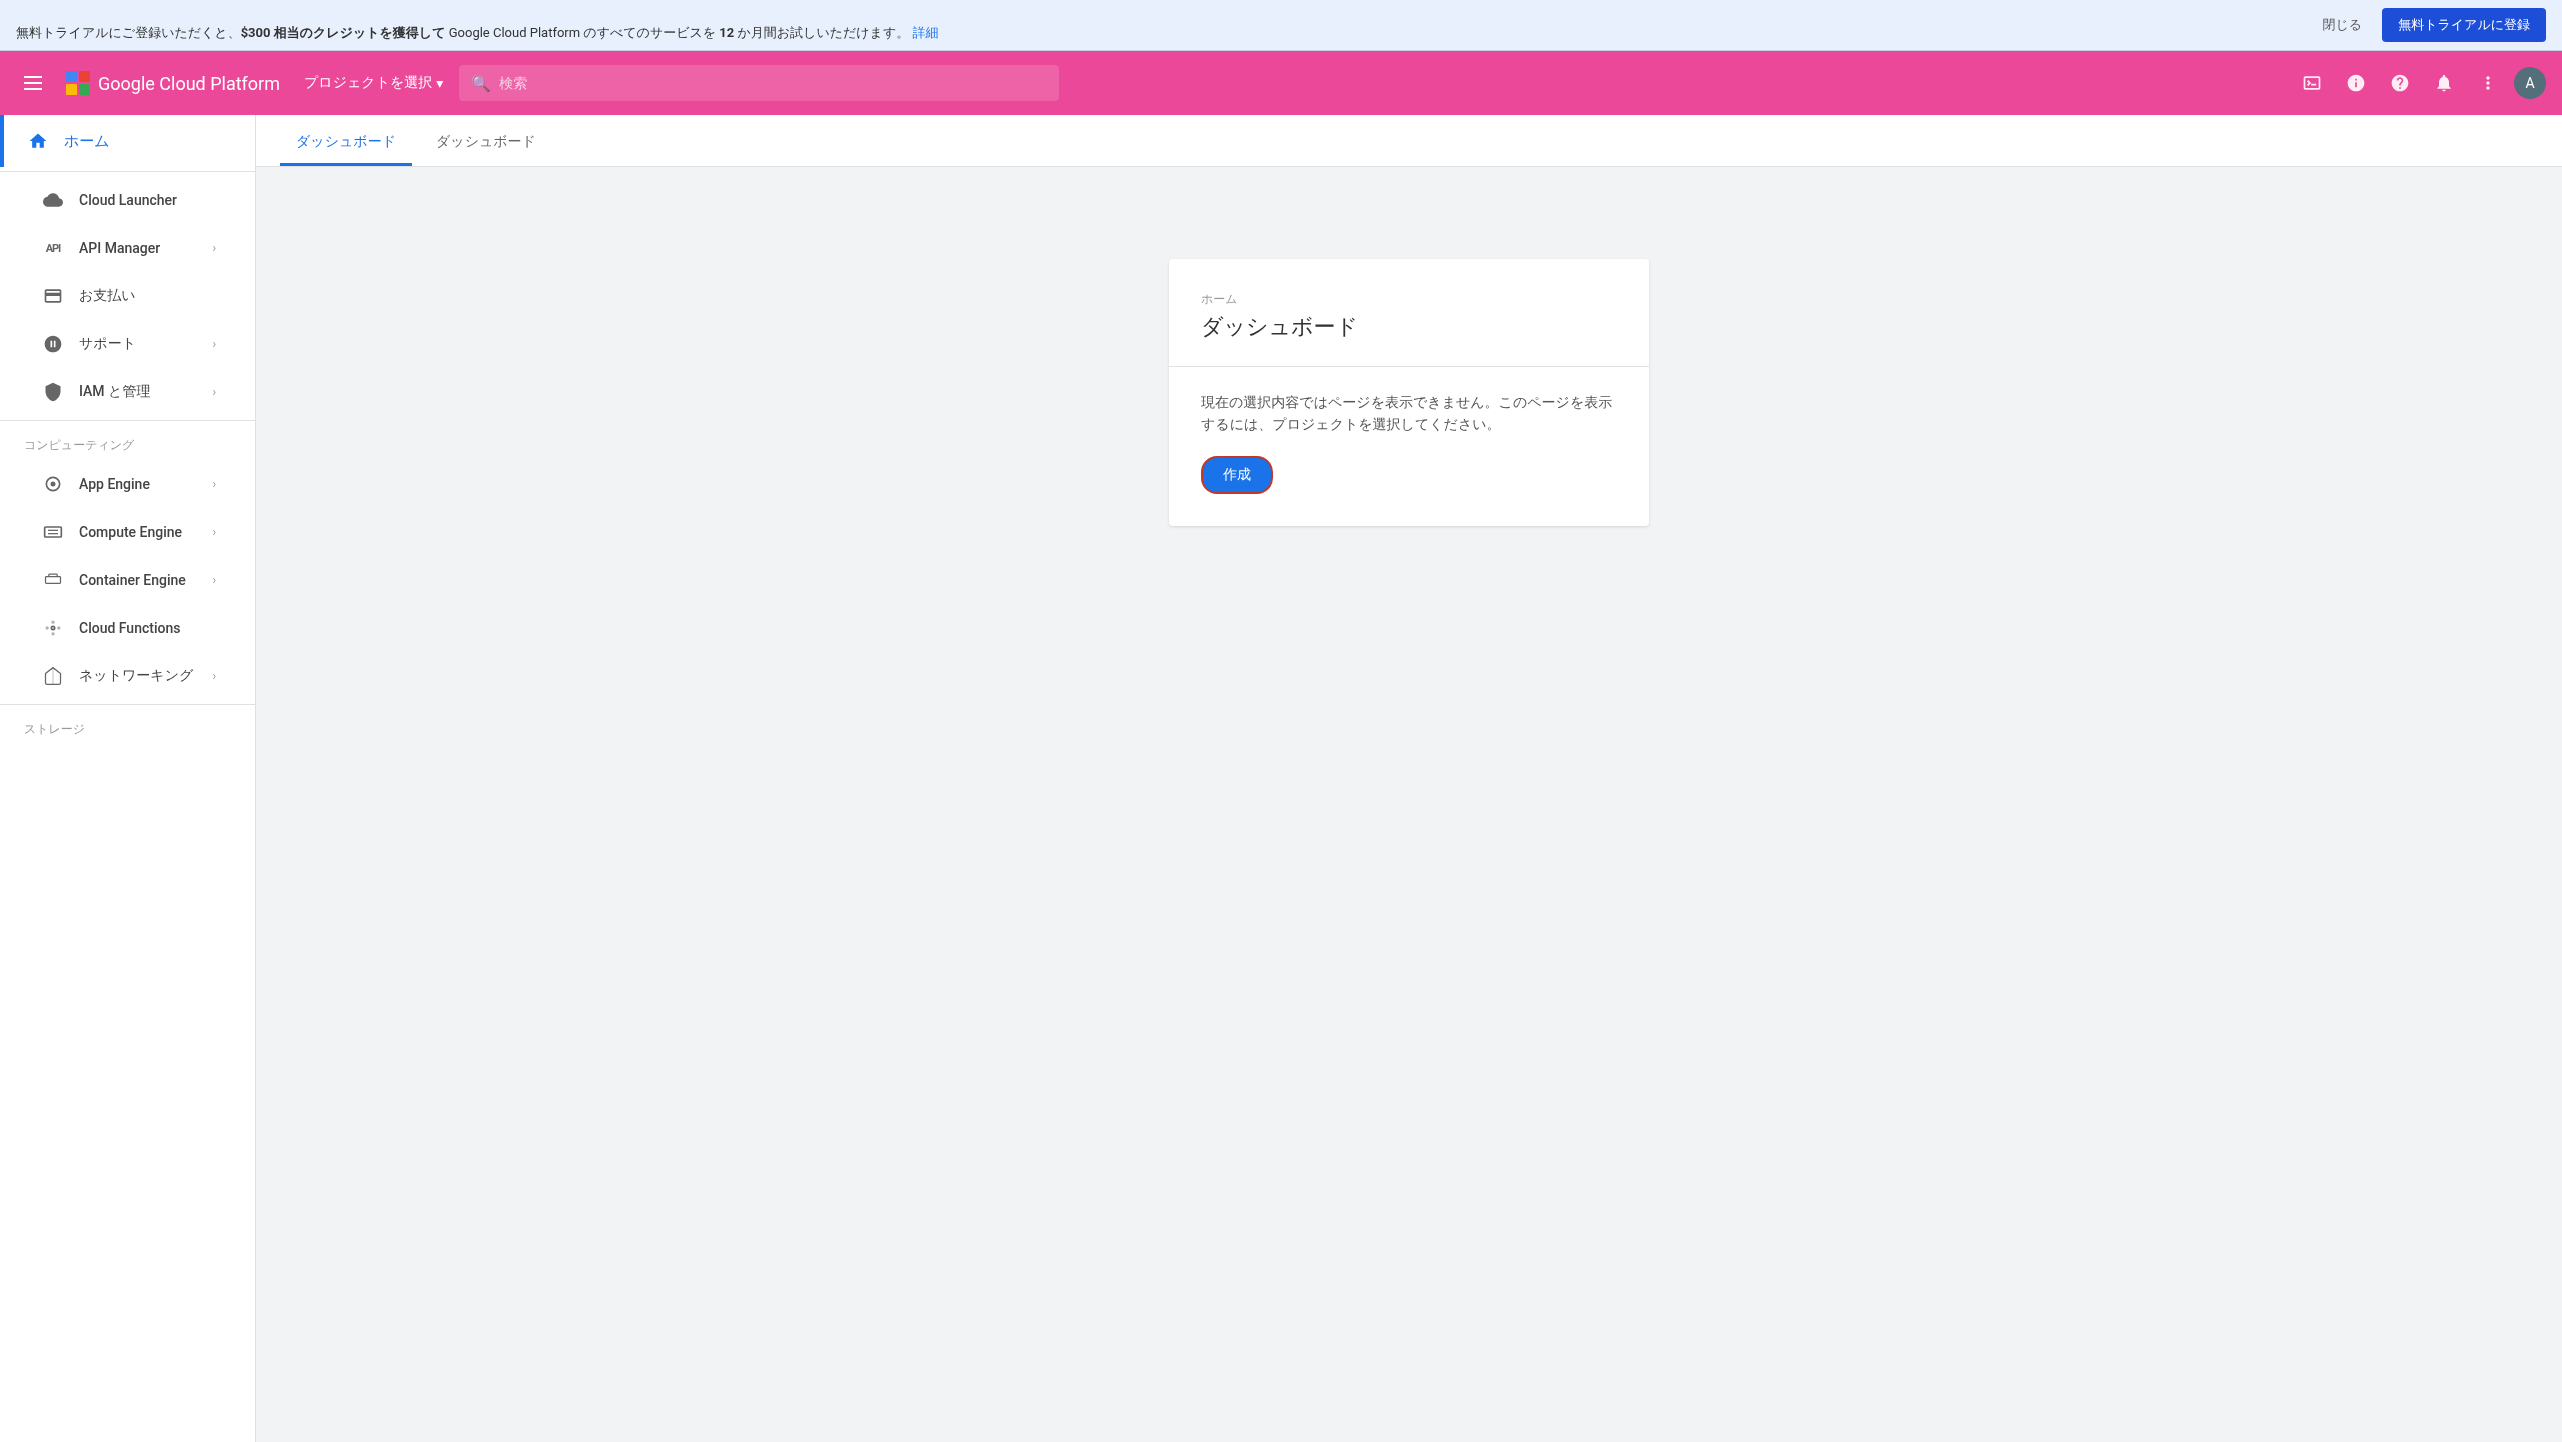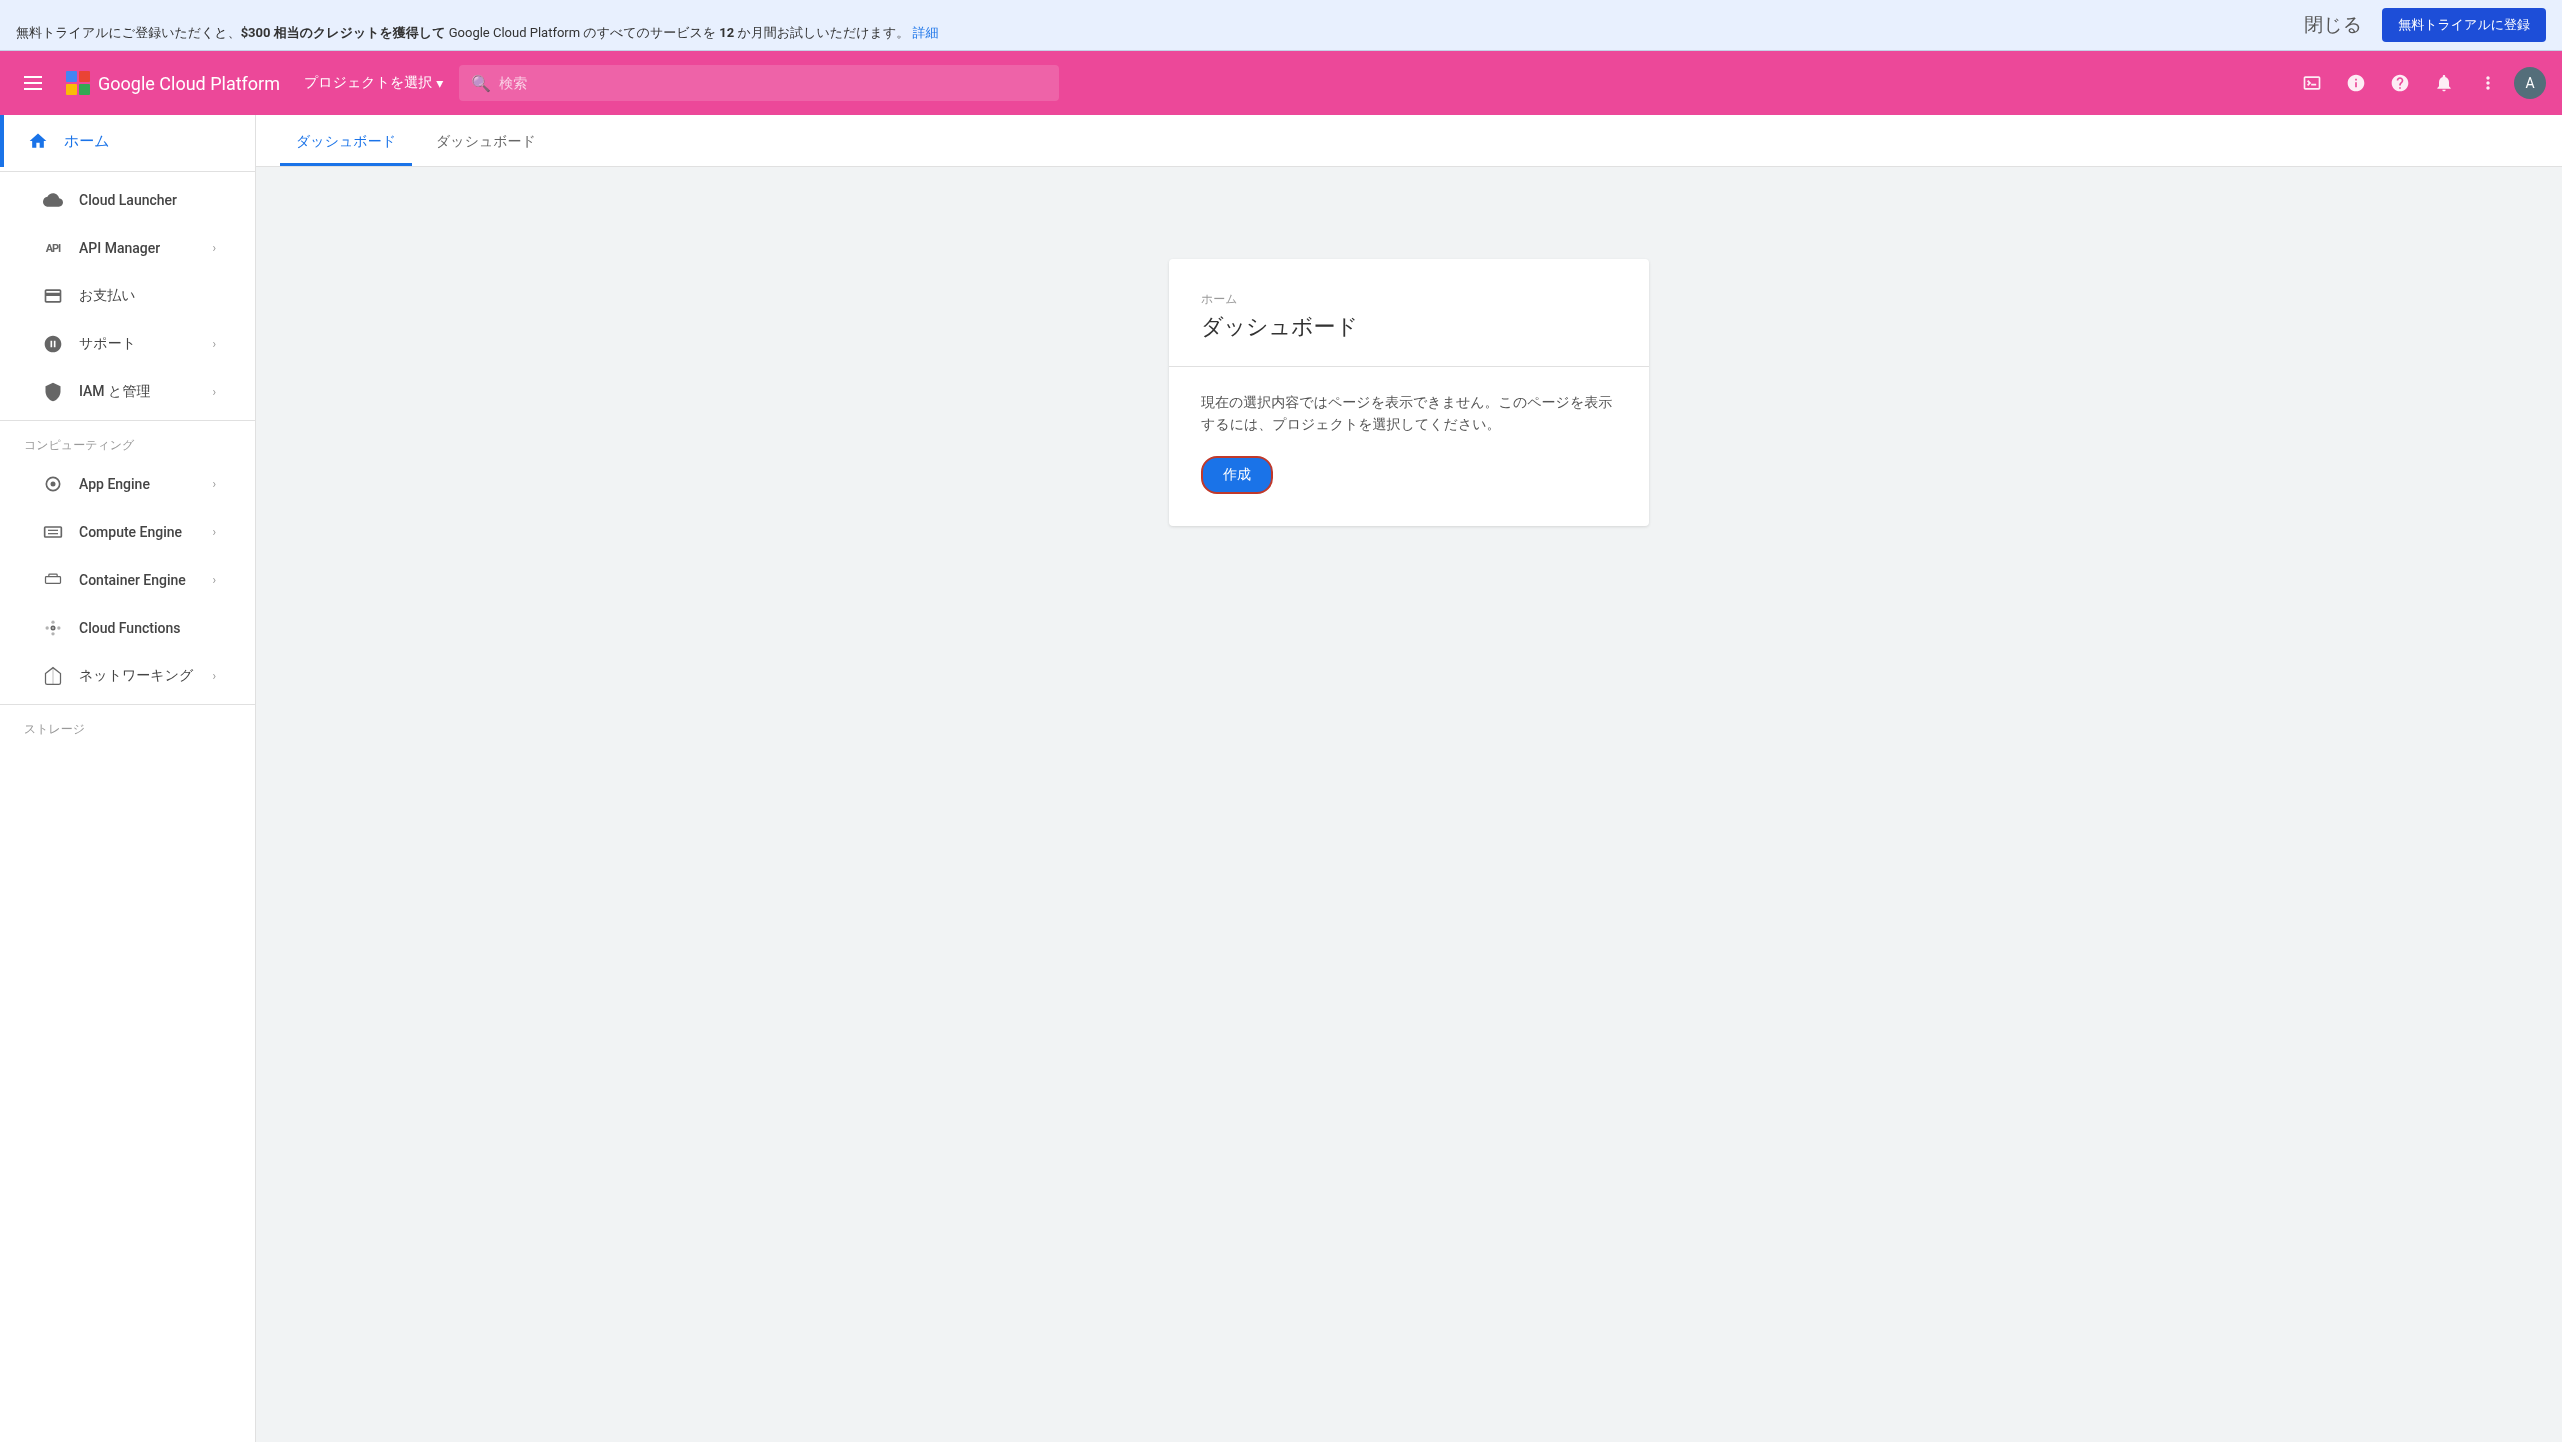--- a/index.html
+++ b/index.html
@@ -18,21 +18,21 @@
       min-height: 44px;
     }
     .top-banner-text { flex: 1; }
     .top-banner-text a { color: #1a73e8; text-decoration: none; }
     .top-banner-actions { display: flex; align-items: center; gap: 12px; }
     .btn-close-banner {
       background: none;
       border: none;
       color: #555;
       cursor: pointer;
-      font-size: 19px;
+      font-size: 13px;
       padding: 4px 8px;
     }
     .btn-trial {
       background: #1d4ed8;
       color: #fff;
       border: none;
       border-radius: 4px;
       padding: 8px 16px;
       font-size: 13px;
       cursor: pointer;

